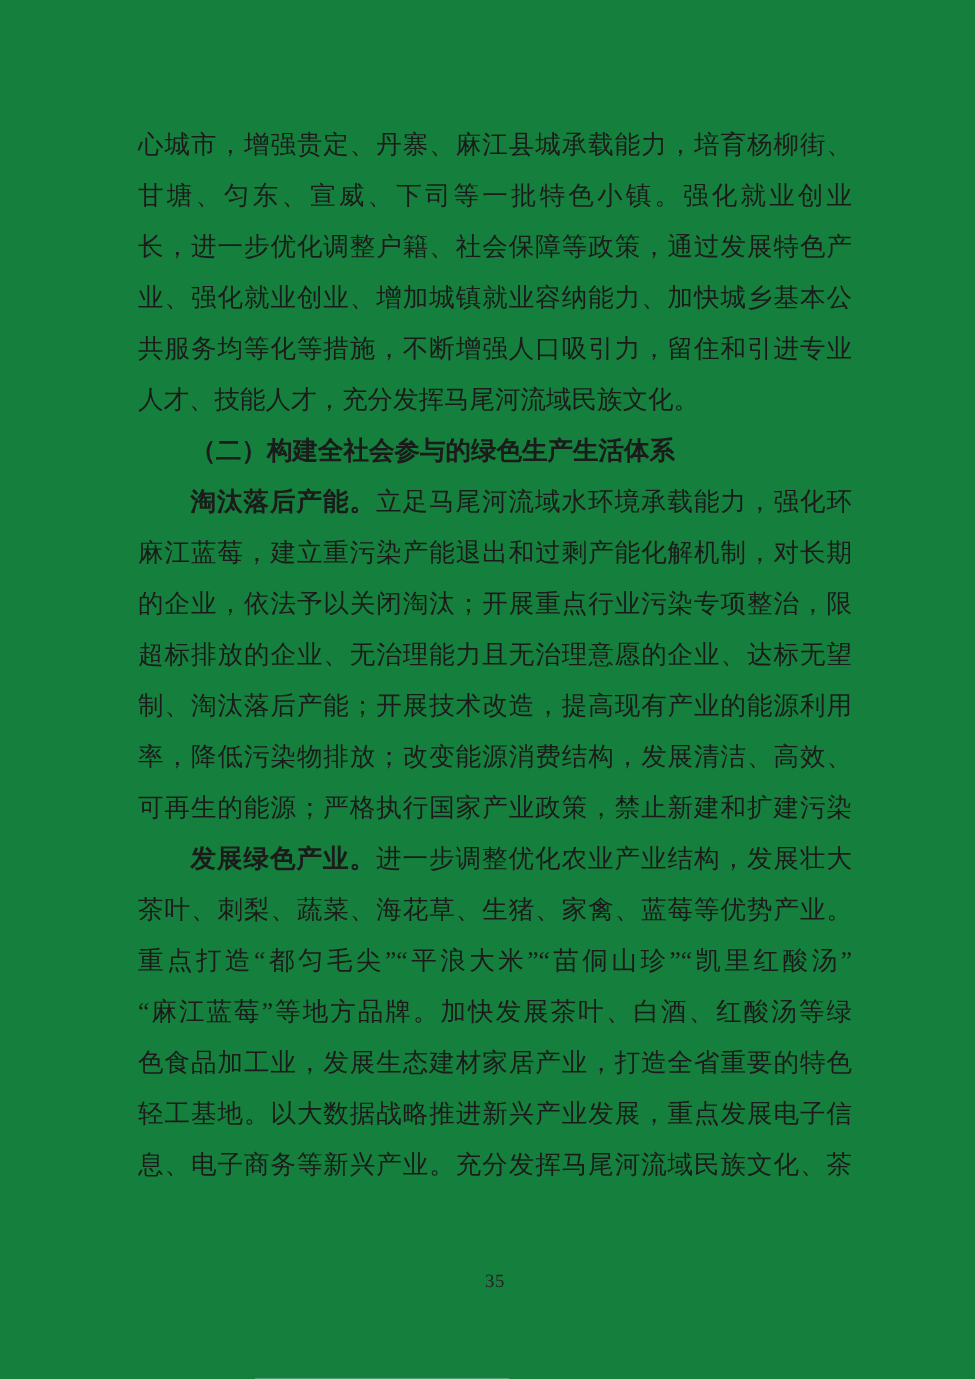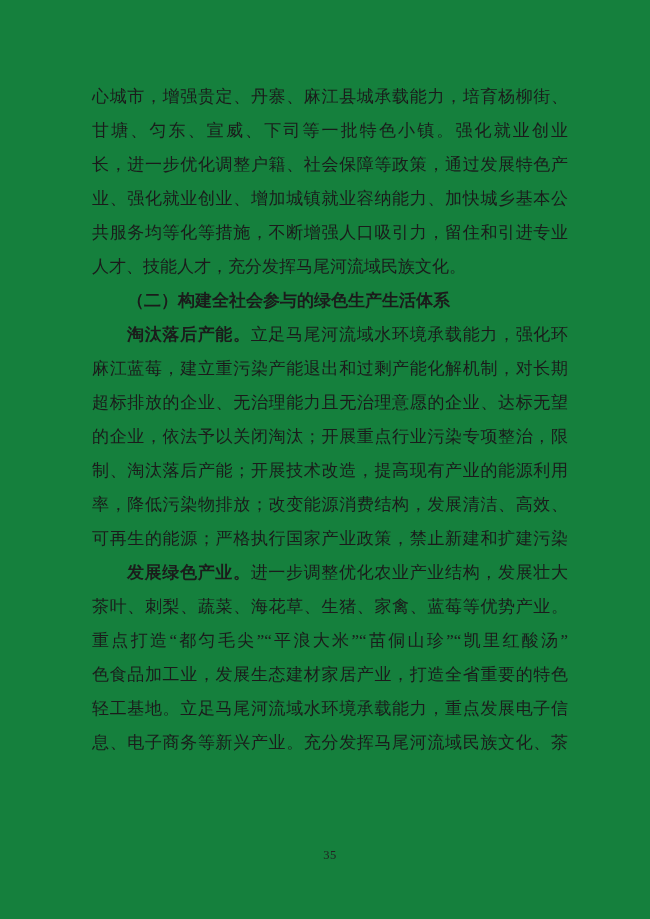--- a/index.html
+++ b/index.html
@@ -62,31 +62,32 @@
         <div class="line justify">业、强化就业创业、增加城镇就业容纳能力、加快城乡基本公</div>
         <div class="line justify">共服务均等化等措施，不断增强人口吸引力，留住和引进专业</div>
         <div class="line">人才、技能人才，充分发挥马尾河流域民族文化。</div>
       </div>
       <div class="paragraph heading">
         <div class="line indent">（二）构建全社会参与的绿色生产生活体系</div>
       </div>
       <div class="paragraph">
         <div class="line justify indent"><span class="bold">淘汰落后产能。</span><span>立足马尾河流域水环境承载能力，强化环</span></div>
         <div class="line justify">麻江蓝莓，建立重污染产能退出和过剩产能化解机制，对长期</div>
+        <div class="line justify">的企业，依法予以关闭淘汰；开展重点行业污染专项整治，限</div>
         <div class="line justify">超标排放的企业、无治理能力且无治理意愿的企业、达标无望</div>
-        <div class="line justify">的企业，依法予以关闭淘汰；开展重点行业污染专项整治，限</div>
         <div class="line justify">制、淘汰落后产能；开展技术改造，提高现有产业的能源利用</div>
         <div class="line justify">率，降低污染物排放；改变能源消费结构，发展清洁、高效、</div>
         <div class="line justify">可再生的能源；严格执行国家产业政策，禁止新建和扩建污染</div>
       </div>
       <div class="paragraph">
         <div class="line justify indent"><span class="bold">发展绿色产业。</span><span>进一步调整优化农业产业结构，发展壮大</span></div>
         <div class="line justify">茶叶、刺梨、蔬菜、海花草、生猪、家禽、蓝莓等优势产业。</div>
         <div class="line justify">重点打造“都匀毛尖”“平浪大米”“苗侗山珍”“凯里红酸汤”</div>
+        <div class="line justify">“麻江蓝莓”等地方品牌。加快发展茶叶、白酒、红酸汤等绿</div>
         <div class="line justify">色食品加工业，发展生态建材家居产业，打造全省重要的特色</div>
-        <div class="line justify">轻工基地。立足马尾河流域水环境承载能力，重点发展电子信</div>
+        <div class="line justify">轻工基地。以大数据战略推进新兴产业发展，重点发展电子信</div>
         <div class="line justify">息、电子商务等新兴产业。充分发挥马尾河流域民族文化、茶</div>
       </div>
     </main>
   <footer class="page-footer">
     <span class="page-number">35</span>
   </footer>
 </div>
 
 </body></html>

